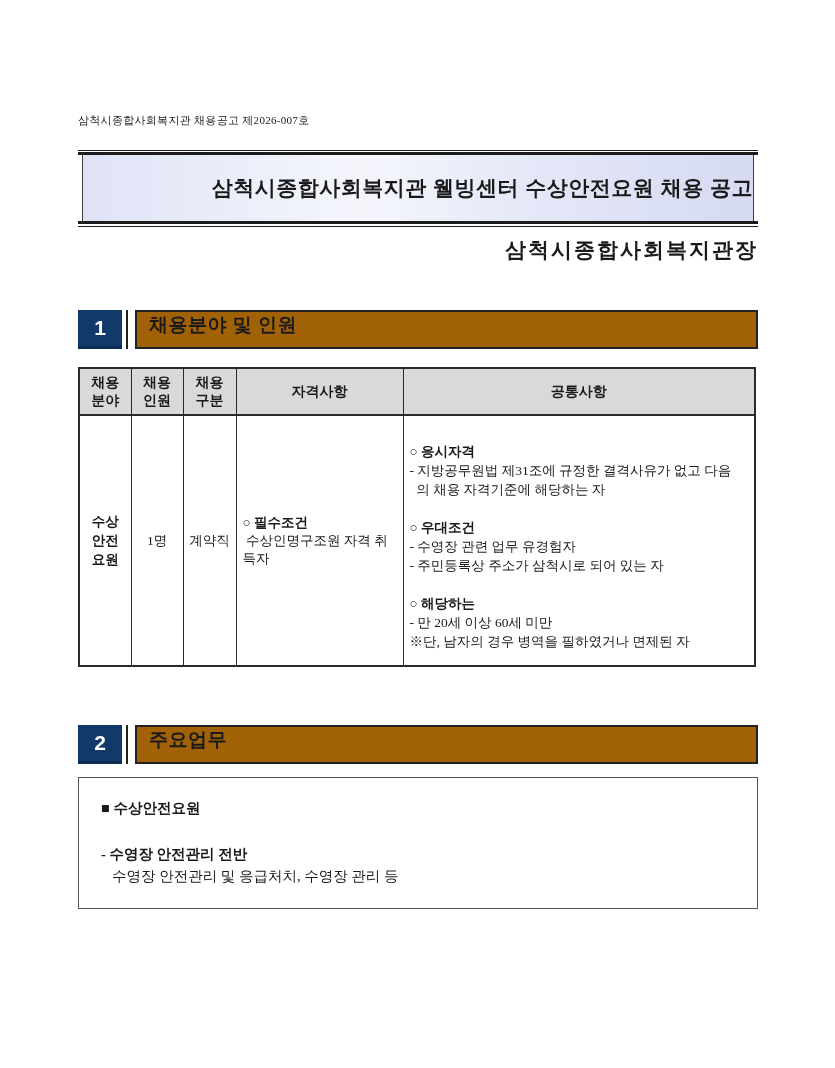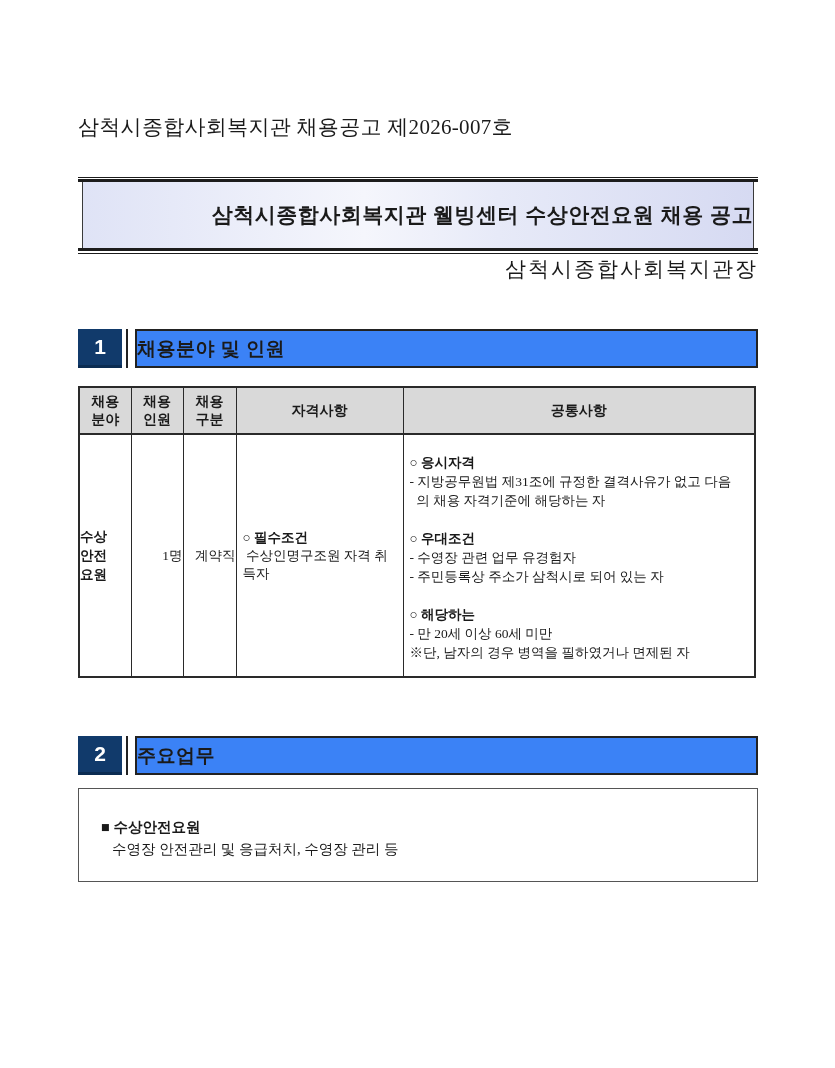--- a/index.html
+++ b/index.html
@@ -6,21 +6,21 @@
   html,body { background:#ffffff; }
   body {
     width:835px; height:1068px; overflow:hidden;
     font-family:"Liberation Serif","DejaVu Serif",serif;
     color:#1a1a1a;
   }
   .page { padding:113px 77px 0 78px; }
 
   
   .doc-number {
-    font-size:21px; letter-spacing:0.3px; margin-bottom:36px;
+    font-size:11px; letter-spacing:0.3px; margin-bottom:22px;
   }
 
   
   .rule-thin { border-top:1px solid #1c1c1c; height:2px; }
   .rule-thick { height:3px; background:#1c1c1c; }
   .rule-gap { height:2px; }
   .title-box {
     height:66px;
     margin:0 4px;
     border-left:1px solid #3a3a3a; border-right:1px solid #3a3a3a;
@@ -35,37 +35,37 @@
   
   .intro {
     margin-top:14px; font-size:16px; line-height:34px;
     text-align:justify; letter-spacing:0.2px; word-spacing:2px;
   }
 
   .date-line {
     margin-top:30px; text-align:center; font-size:17px; white-space:pre;
   }
   .signature {
-    text-align:right; font-size:21px;
-    font-weight:400; letter-spacing:2px;
+    margin-top:8px; text-align:right; font-size:21px;
+    font-weight:700; letter-spacing:2px;
   }
 
   
   .sec-header { display:flex; align-items:stretch; height:39px; }
   .sec-num {
     width:44px; background:#113a6b; color:#ffffff;
     font-family:"Liberation Sans","DejaVu Sans",sans-serif;
     font-weight:bold; font-size:21px;
     display:flex; align-items:center; justify-content:center;
     border-bottom:3px solid #0b2c52;
   }
   .sec-accent { width:2px; background:#222; margin-left:4px; }
   .sec-title-box {
-    flex:1; margin-left:7px; border:2px solid #222; background:#3b82f6;
-    display:flex; align-items:center; padding-left:0;
+    flex:1; margin-left:7px; border:2px solid #222; background:#a16207;
+    display:flex; align-items:flex-start; padding-left:12px;
   }
   .sec-title-box span {
     font-family:"Liberation Sans","DejaVu Sans",sans-serif;
     font-weight:bold; font-size:19px; letter-spacing:0.5px;
   }
   .sec1 { margin-top:46px; }
   .sec2 { margin-top:58px; }
 
   
   table.recruit {
@@ -74,34 +74,34 @@
     font-size:13.5px;
   }
   table.recruit th, table.recruit td {
     border:1px solid #2a2a2a; vertical-align:middle;
   }
   table.recruit thead th {
     background:#d9d9d9; font-weight:bold; height:47px;
     text-align:center; white-space:pre-line; line-height:18px;
     border-bottom:2px solid #2a2a2a; font-size:14px;
   }
-  td.c-field { text-align:left; font-weight:bold; white-space:pre-line; line-height:19px; }
-  td.c-count, td.c-type { text-align:right; }
+  td.c-field { text-align:center; font-weight:bold; white-space:pre-line; line-height:19px; }
+  td.c-count, td.c-type { text-align:center; }
   td.c-qual { padding:8px 4px 8px 6px; line-height:18px; }
   td.c-qual .ln, td.c-common .ln { white-space:pre; }
   td.c-common { padding:14px 4px 14px 6px; line-height:19px; vertical-align:top; }
   .grp-head { font-weight:bold; }
   .grp { margin-top:19px; }
-  .grp:first-child { margin-top:4px; }
+  .grp:first-child { margin-top:12px; }
   tbody tr { height:233px; }
 
   
   .duties-box {
     width:680px; margin-top:13px; border:1px solid #555;
-    padding:28px 20px 22px 22px;
+    padding:20px 20px 22px 22px;
     font-size:14.5px; line-height:20px;
   }
   .duties-head { font-weight:bold; }
   .duties-title { font-weight:bold; margin-top:26px; }
   .duties-desc { margin-top:2px; padding-left:11px; }
 </style>
 </head>
 <body>
 
 <div class="page">
@@ -186,16 +186,17 @@
   <div class="sec-header sec2">
     <div class="sec-num">2</div>
     <div class="sec-accent"></div>
     <div class="sec-title-box">
       <span>주요업무</span>
     </div>
   </div>
 
   <div class="duties-box">
     <div class="duties-head">■ 수상안전요원</div>
+    <div class="duties-title">- 수영장 안전관리 전반</div>
     <div class="duties-desc">수영장 안전관리 및 응급처치, 수영장 관리 등</div>
   </div>
 
 </div>
 
 </body></html>

